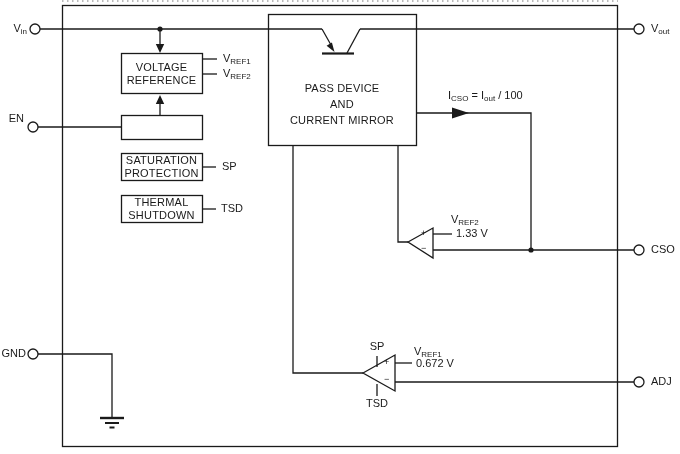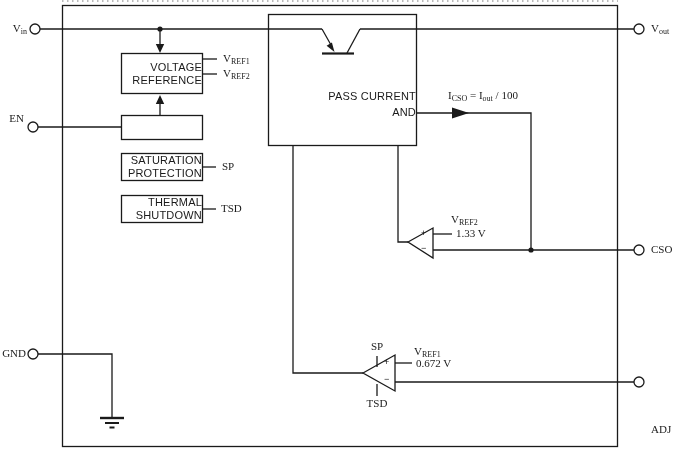--- a/index.html
+++ b/index.html
@@ -11,32 +11,31 @@
     color:#1a1a1a;
     overflow:hidden;
   }
   svg{position:absolute;left:0;top:0;}
   .lbl{
     position:absolute;
     font-size:11px;
     line-height:13px;
     white-space:nowrap;
     color:#1a1a1a;
-    font-family:Liberation Serif, serif;
   }
   .lbl sub{
     font-size:8px;
     line-height:8px;
     vertical-align:-2px;
   }
   .blk-text{
     position:absolute;
     display:flex;
     flex-direction:column;
-    align-items:flex-end;
+    align-items:center;
     justify-content:center;
     text-align:center;
     font-size:11px;
     line-height:13px;
     letter-spacing:0.2px;
   }
   .pass-text{line-height:16px;}
   .tiny{
     position:absolute;
     font-size:9px;
@@ -111,37 +110,38 @@
       <circle cx="639" cy="250" r="5" fill="#ffffff"></circle>
       <circle cx="639" cy="382" r="5" fill="#ffffff"></circle>
     </g>
   </svg>
 
   <div class="lbl r" style="left:0;top:22px;width:27px;"><span>V</span><sub>in</sub></div>
   <div class="lbl" style="left:651px;top:22px;"><span>V</span><sub>out</sub></div>
   <div class="lbl r" style="left:2px;top:112px;width:22px;">EN</div>
   <div class="lbl r" style="left:-4px;top:347px;width:30px;">GND</div>
   <div class="lbl" style="left:651px;top:243px;">CSO</div>
-  <div class="lbl" style="left:651px;top:375px;margin-top:48px;">ADJ</div>
+  <div class="lbl" style="left:651px;top:375px;">ADJ</div>
 
   <div class="blk-text" style="left:121px;top:53px;width:81px;height:41px;">
     <span>VOLTAGE</span>
     <span>REFERENCE</span>
   </div>
   <div class="blk-text" style="left:121px;top:195px;width:81px;height:27px;">
     <span>THERMAL</span>
     <span>SHUTDOWN</span>
   </div>
   <div class="blk-text" style="left:121px;top:153px;width:81px;height:27px;">
     <span>SATURATION</span>
     <span>PROTECTION</span>
   </div>
   <div class="blk-text pass-text" style="left:268px;top:73px;width:148px;height:62px;">
-    <span>PASS CURRENT</span>
+    <span>PASS DEVICE</span>
     <span>AND</span>
+    <span>CURRENT MIRROR</span>
   </div>
 
   <div class="lbl" style="left:223px;top:52px;"><span>V</span><sub>REF1</sub></div>
   <div class="lbl" style="left:223px;top:67px;"><span>V</span><sub>REF2</sub></div>
   <div class="lbl" style="left:222px;top:160px;">SP</div>
   <div class="lbl" style="left:221px;top:202px;">TSD</div>
 
   <div class="lbl" style="left:448px;top:89px;"><span>I</span><sub>CSO</sub><span> = I</span><sub>out</sub><span> / 100</span></div>
 
   <div class="lbl" style="left:451px;top:213px;"><span>V</span><sub>REF2</sub></div>

